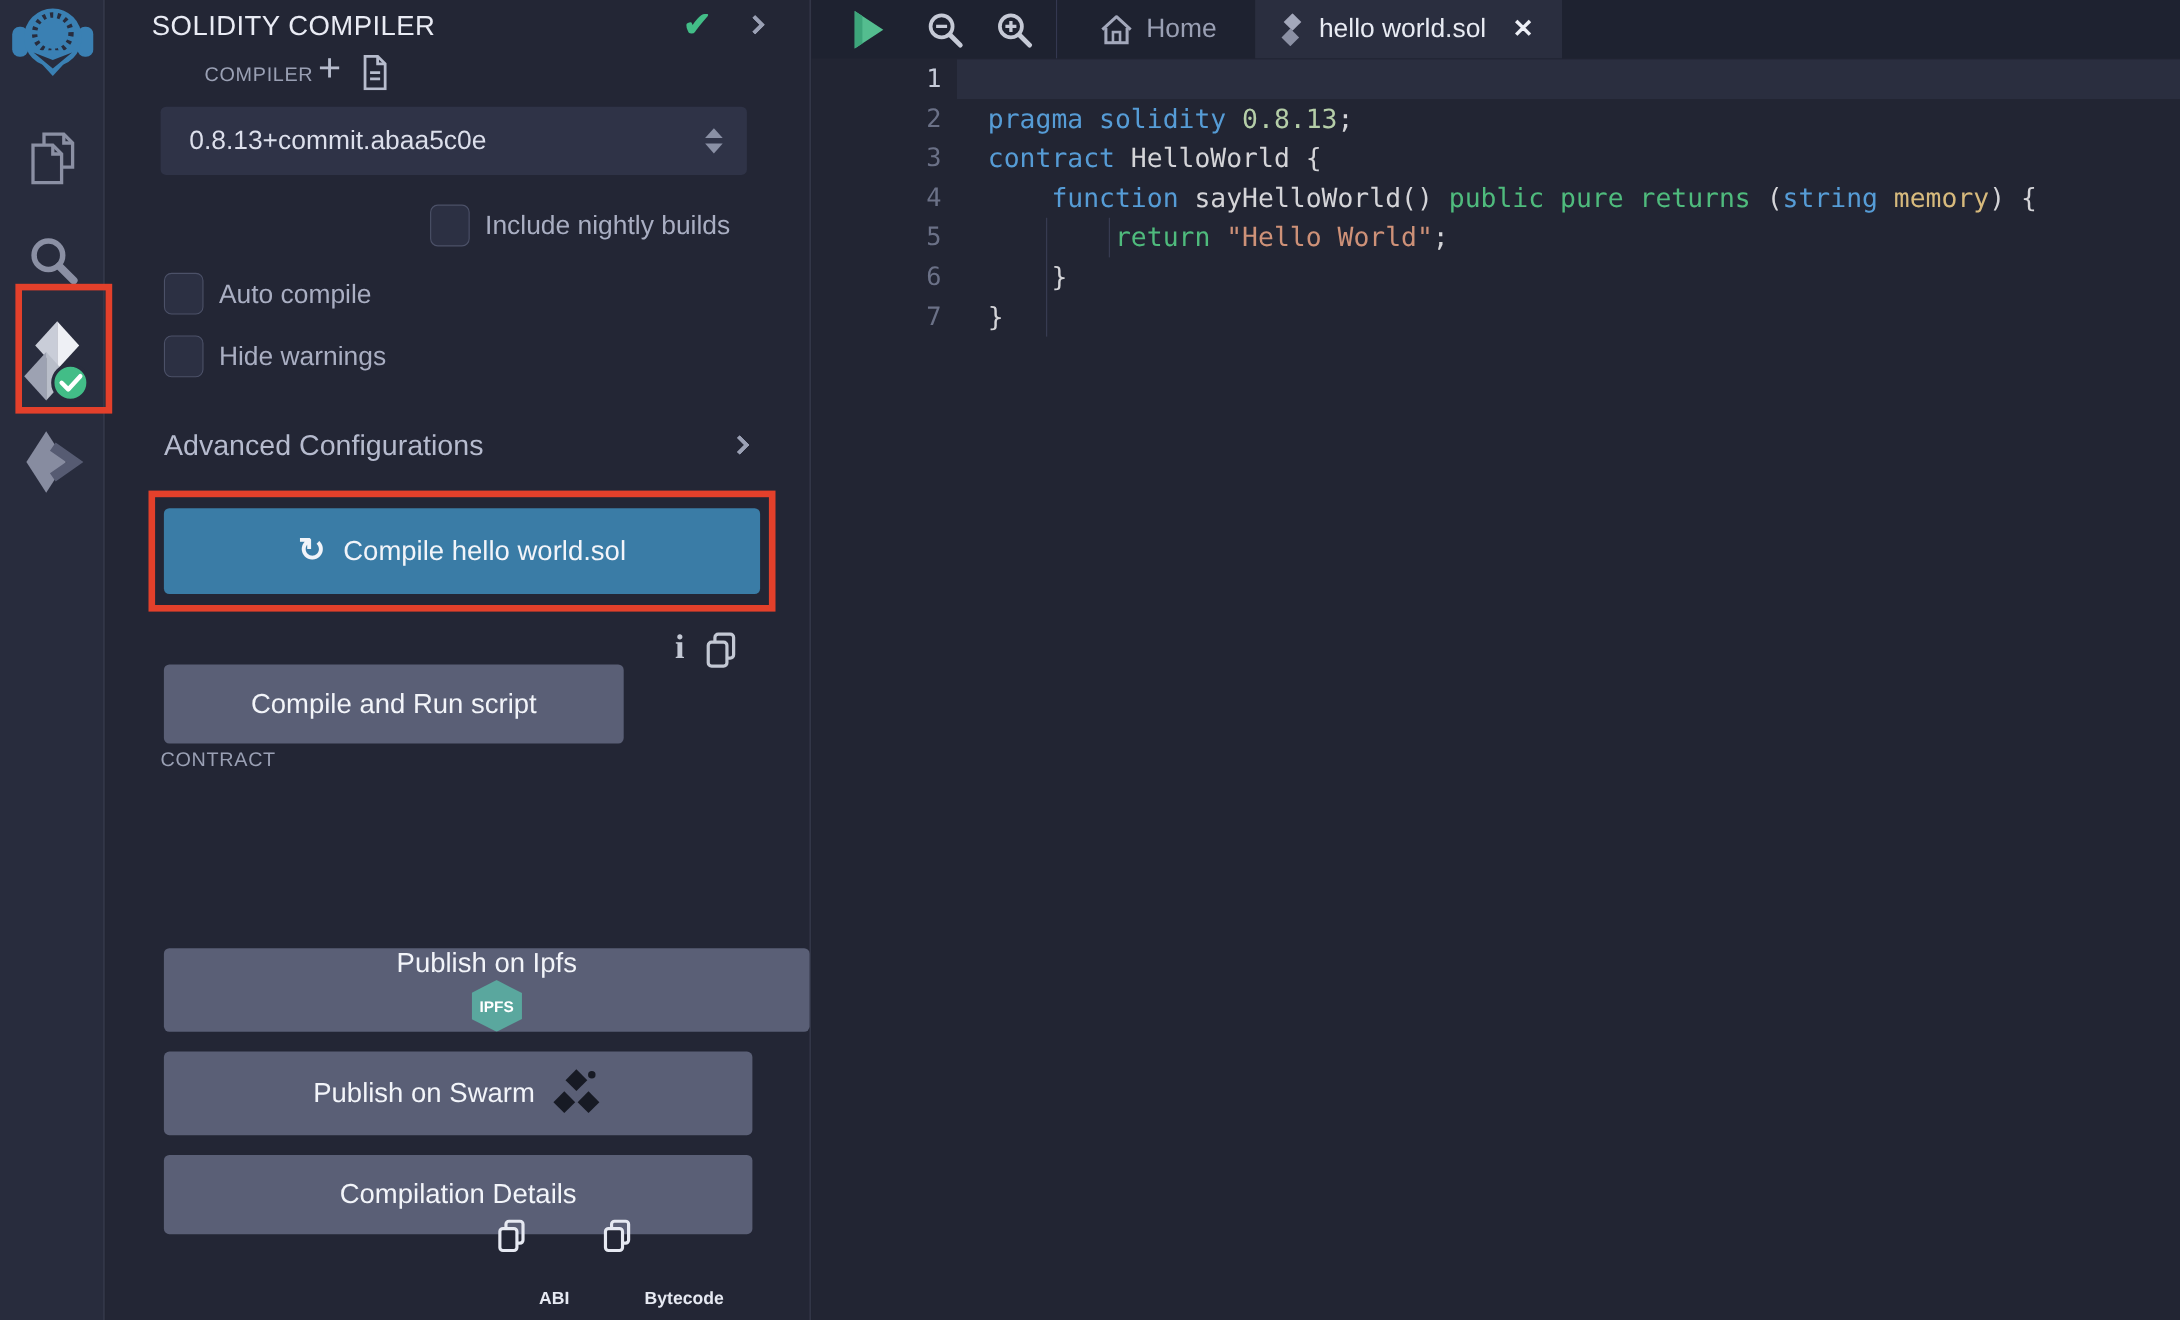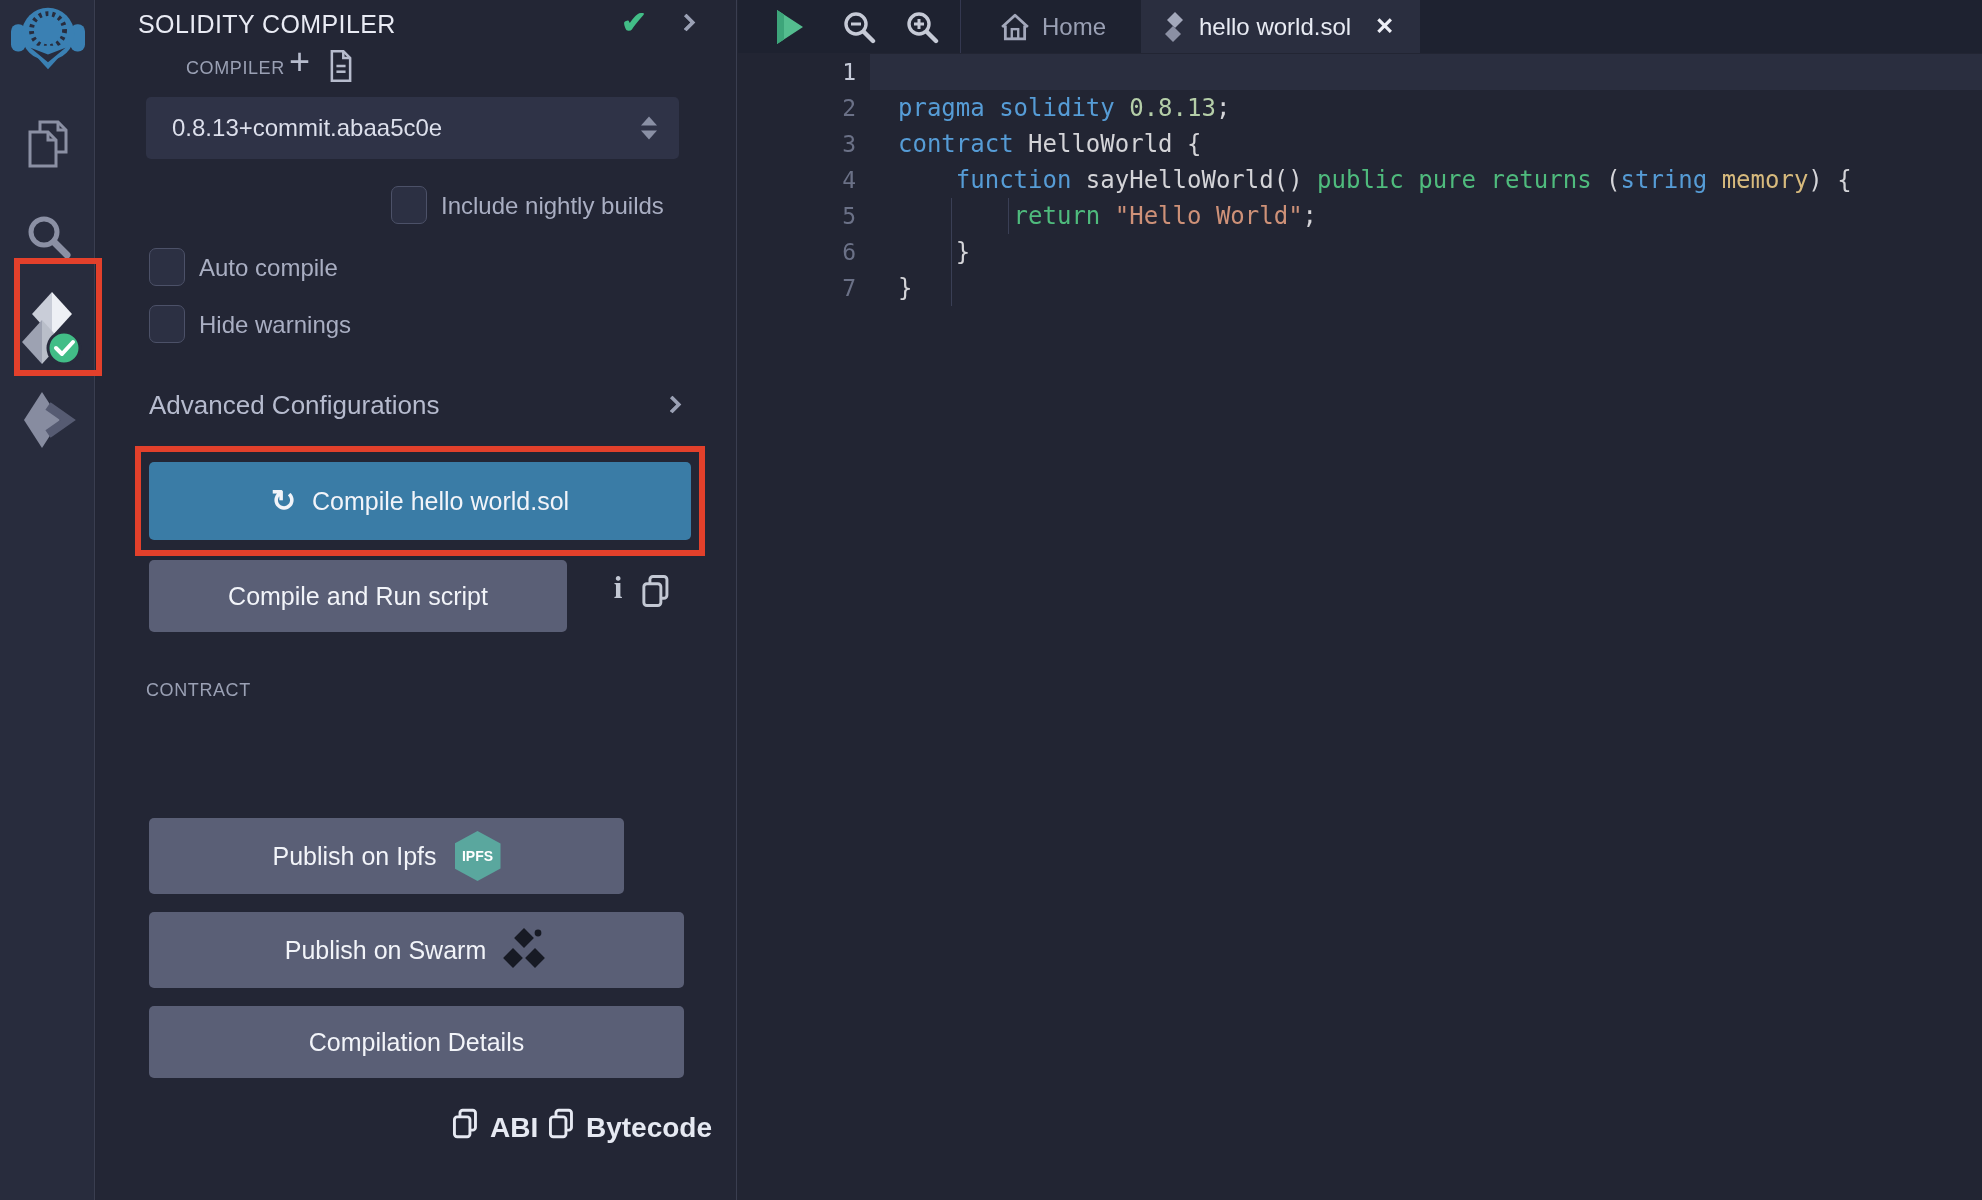--- a/index.html
+++ b/index.html
@@ -39,25 +39,25 @@
   .sel-arrows{position:absolute;right:22px;top:50%;transform:translateY(-50%);display:flex;flex-direction:column;gap:5px;}
   .sel-arrows i{display:block;width:0;height:0;border-left:8px solid transparent;border-right:8px solid transparent;}
   .sel-arrows .up{border-bottom:9px solid #8a90a5;}
   .sel-arrows .dn{border-top:9px solid #8a90a5;}
   .checkbox{position:absolute;width:36px;height:38px;background:#2c3043;border:1px solid #4c5168;border-radius:7px;cursor:pointer;}
   .cb-label{position:absolute;font-size:24px;color:var(--txt-label);}
   .adv-label{position:absolute;left:53px;top:390px;font-size:26px;color:#b6bbce;cursor:pointer;}
   .annotation{position:absolute;border:6px solid var(--annotation-red);pointer-events:none;}
   .btn{position:absolute;border-radius:5px;display:flex;align-items:center;justify-content:center;color:#f2f4f9;font-size:25px;cursor:pointer;}
   .btn-blue{background:var(--compile-blue);}
-  .btn-gray{background:var(--btn-gray);}
+  .btn-gray{background:var(--btn-gray);margin-top:44px;}
   .refresh-glyph{font-size:30px;font-weight:700;margin-right:16px;line-height:1;}
   .info-icon{position:absolute;left:505px;top:570px;width:34px;text-align:center;font-family:"Liberation Serif",serif;font-weight:900;font-size:31px;color:#c3c8d4;cursor:pointer;}
   .copy-svg{cursor:pointer;color:#c3c8d4;}
-  .abi-word{position:absolute;top:1112px;font-size:28px;font-weight:700;color:#e6e9f2;cursor:pointer;}
+  .abi-word{position:absolute;top:1172px;font-size:16px;font-weight:700;color:#e6e9f2;cursor:pointer;}
   .ipfs-badge{width:46px;height:50px;margin-left:18px;background:var(--ipfs-teal);clip-path:polygon(50% 0,100% 25%,100% 75%,50% 100%,0 75%,0 25%);display:flex;align-items:center;justify-content:center;font-size:14px;font-weight:700;color:#fff;}
 
   
   .editor{position:absolute;left:738px;top:0;width:1456px;height:1200px;background:var(--editor-bg);}
   .tabbar{position:absolute;left:0;top:0;width:100%;height:53px;background:var(--tabbar-bg);}
   .tabsep{position:absolute;top:0;width:1px;height:53px;background:#343850;}
   .tab-home{position:absolute;left:230px;top:0;width:173px;height:53px;display:flex;align-items:center;gap:12px;padding-left:32px;color:var(--txt-dim);font-size:24px;cursor:pointer;}
   .tab-active{position:absolute;left:403px;top:0;width:279px;height:53px;background:var(--activetab-bg);display:flex;align-items:center;gap:14px;padding-left:22px;color:#e8ebf3;font-size:24px;cursor:pointer;}
   .tab-close{margin-left:10px;font-size:23px;font-weight:700;color:#edeff6;cursor:pointer;}
   .toolbar-icon{position:absolute;top:8px;cursor:pointer;}
@@ -171,21 +171,21 @@
       <span>Compile and Run script</span>
     </div>
     <div class="info-icon">i</div>
     <svg class="copy-svg abs" style="left:545px;top:574px;" width="30" height="34" viewBox="0 0 24 28">
       <rect x="7" y="2" width="14" height="18" rx="2.5" fill="none" stroke="currentColor" stroke-width="2.4"></rect>
       <rect x="2" y="8" width="14" height="18" rx="2.5" fill="#232635" stroke="currentColor" stroke-width="2.4"></rect>
     </svg>
 
     <div class="small-label" style="left:50px;top:680px;">CONTRACT</div>
 
-    <div class="btn btn-gray" style="left:53px;top:818px;width:475px;height:76px;">
+    <div class="btn btn-gray" style="left:53px;top:818px;width:587px;height:76px;flex-direction:column;">
       <span>Publish on Ipfs</span>
       <span class="ipfs-badge">IPFS</span>
     </div>
 
     <div class="btn btn-gray" style="left:53px;top:1006px;width:535px;height:72px;">
       <span>Compilation Details</span>
     </div>
 
     <div class="btn btn-gray" style="left:53px;top:912px;width:535px;height:76px;">
       <span>Publish on Swarm</span>

